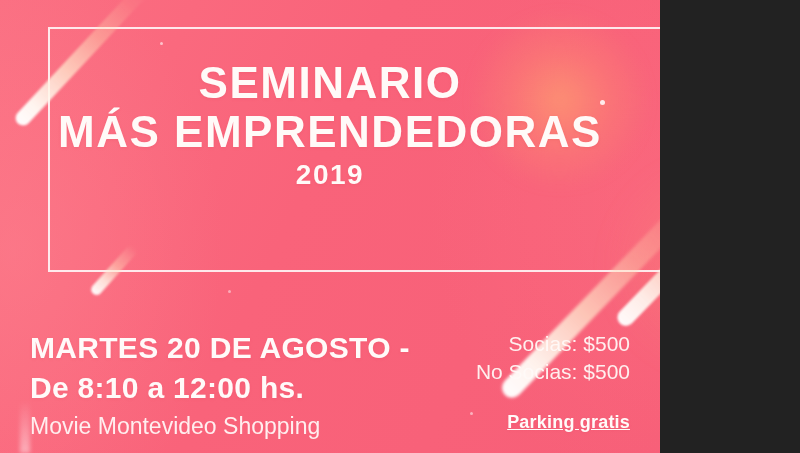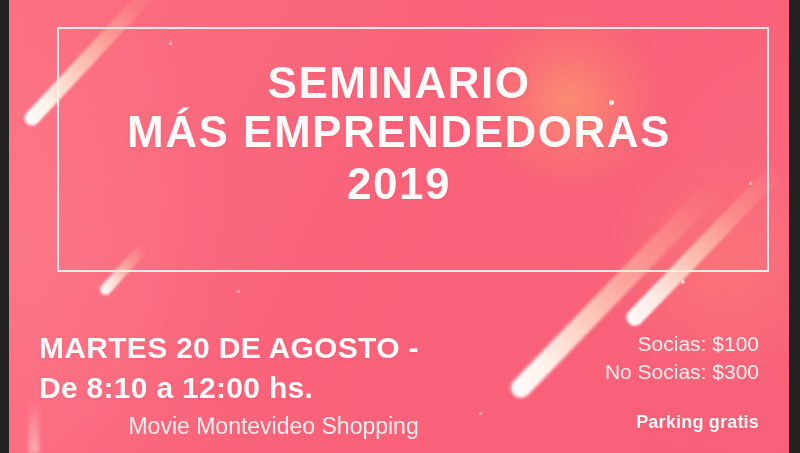--- a/index.html
+++ b/index.html
@@ -3,26 +3,25 @@
 <meta charset="utf-8">
 <title>Seminario Más Emprendedoras 2019</title>
 <style>
   html, body {
     margin: 0;
     padding: 0;
     background: #222;
   }
   #poster {
     position: relative;
-    width: 780px;
+    width: 660px;
     height: 453px;
     overflow: hidden;
     font-family: "Liberation Sans", sans-serif;
     background: #f9677b;
-    margin-left: 9px;
     -webkit-font-smoothing: antialiased;
   }
 
   
   .bg-base {
     position: absolute;
     inset: 0;
     background:
       linear-gradient(115deg, #fb6f82 0%, #f9637a 45%, #f75f78 100%);
   }
@@ -150,21 +149,21 @@
     top: 58px;
     text-align: center;
     color: #fffaf8;
     font-weight: bold;
     letter-spacing: 1.5px;
     line-height: 1.12;
     text-shadow: 0 1px 3px rgba(220,60,85,0.18);
   }
   .hl-1 { font-size: 44px; display: block; }
   .hl-2 { font-size: 44px; display: block; text-align: center; }
-  .hl-3 { font-size: 44px; display: block; margin-top: 2px; }
+  .hl-3 { font-size: 28px; display: block; margin-top: 2px; }
 
   
   .info-left {
     position: absolute;
     left: 30px;
     top: 328px;
     color: #fffaf9;
     line-height: 1.32;
   }
   .info-left .l1,
@@ -174,21 +173,20 @@
     letter-spacing: 0.3px;
     display: block;
     text-shadow: 0 1px 3px rgba(220,60,85,0.15);
   }
   .info-left .l3 {
     font-size: 23px;
     font-weight: normal;
     display: block;
     color: rgba(255,250,248,0.92);
     margin-top: 4px;
-    text-align: right;
   }
 
   
   .info-right {
     position: absolute;
     right: 30px;
     top: 330px;
     text-align: right;
     color: rgba(255,250,248,0.93);
     line-height: 1.34;
@@ -202,20 +200,21 @@
   .parking {
     position: absolute;
     right: 30px;
     top: 412px;
     font-size: 18px;
     font-weight: bold;
     color: #fffaf9;
     text-align: right;
     letter-spacing: 0.2px;
     text-shadow: 0 1px 3px rgba(220,60,85,0.15);
+    text-decoration: underline;
   }
 </style>
 </head>
 <body>
 
 <div id="poster">
 
   <div class="bg-base"></div>
   <div class="bg-tint-left"></div>
   <div class="bg-tint-right"></div>
@@ -243,19 +242,19 @@
     <span class="hl-3">2019</span>
   </div>
 
   <div class="info-left">
     <span class="l1">MARTES 20 DE AGOSTO -</span>
     <span class="l2">De 8:10 a 12:00 hs.</span>
     <span class="l3">Movie Montevideo Shopping</span>
   </div>
 
   <div class="info-right">
-    <span class="p1">Socias: $100</span>
-    <span class="p2">No Socias: $300</span>
+    <span class="p1">Socias: $500</span>
+    <span class="p2">No Socias: $500</span>
   </div>
 
   <div class="parking">Parking gratis</div>
 
 </div>
 
 </body></html>

